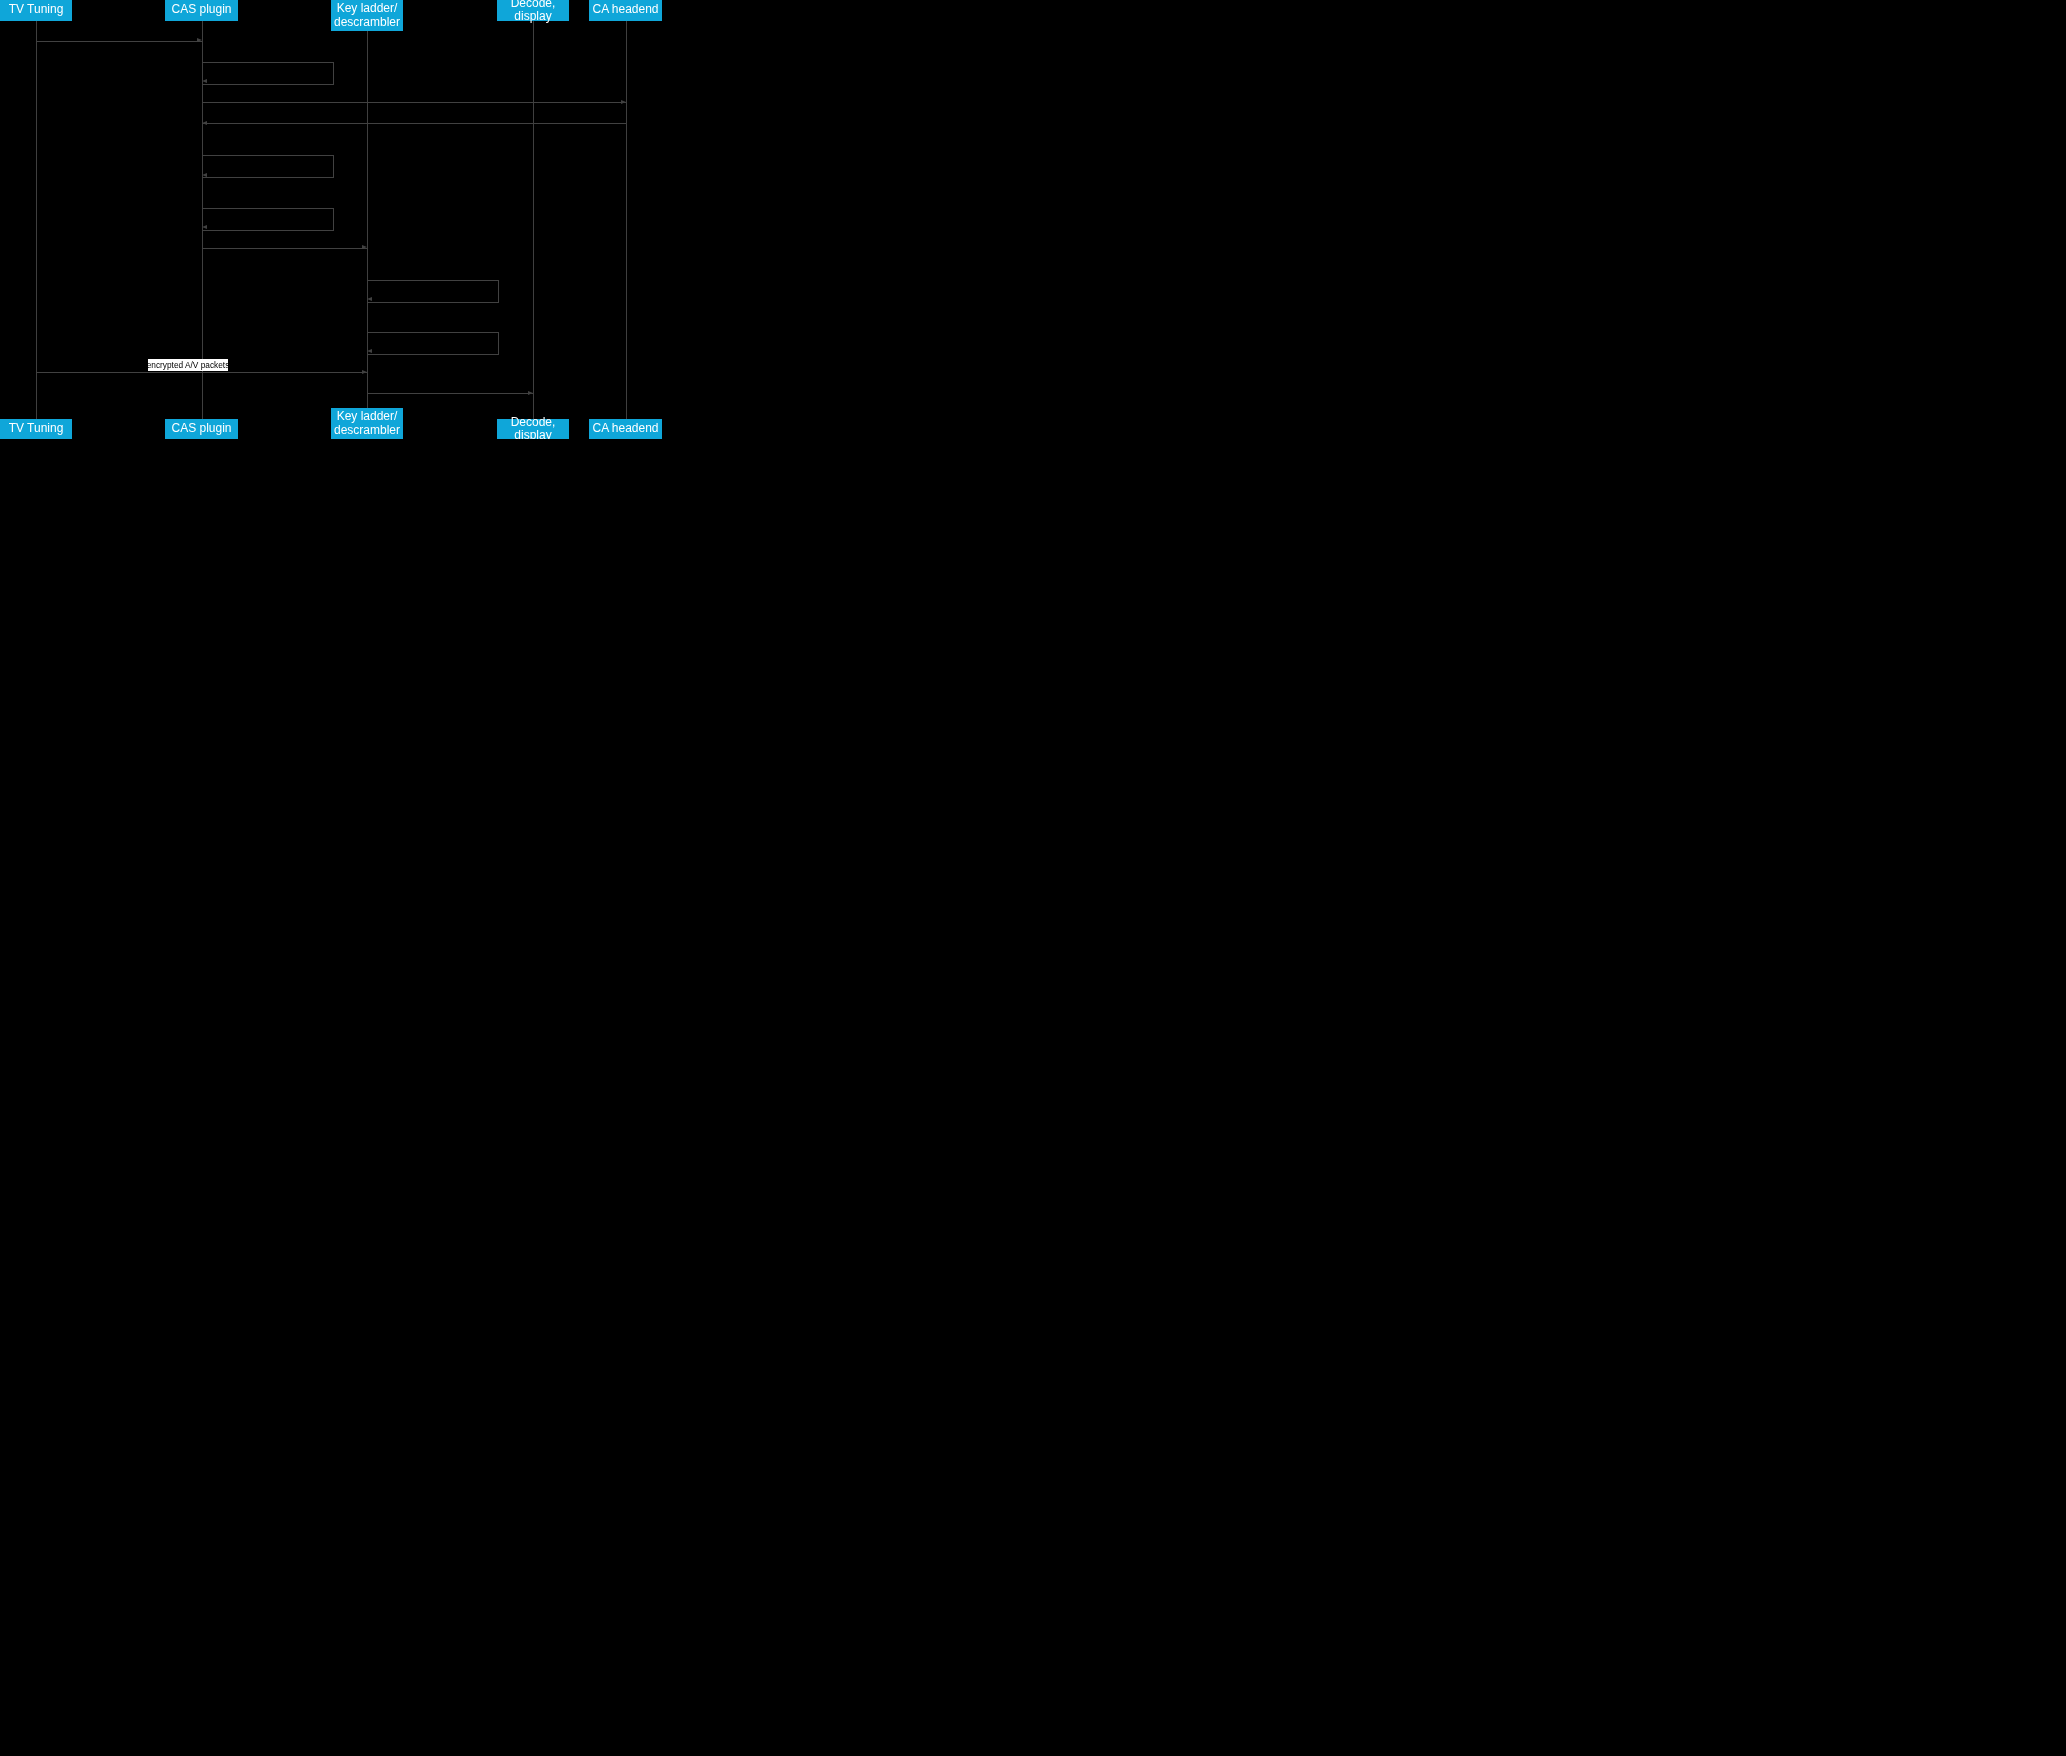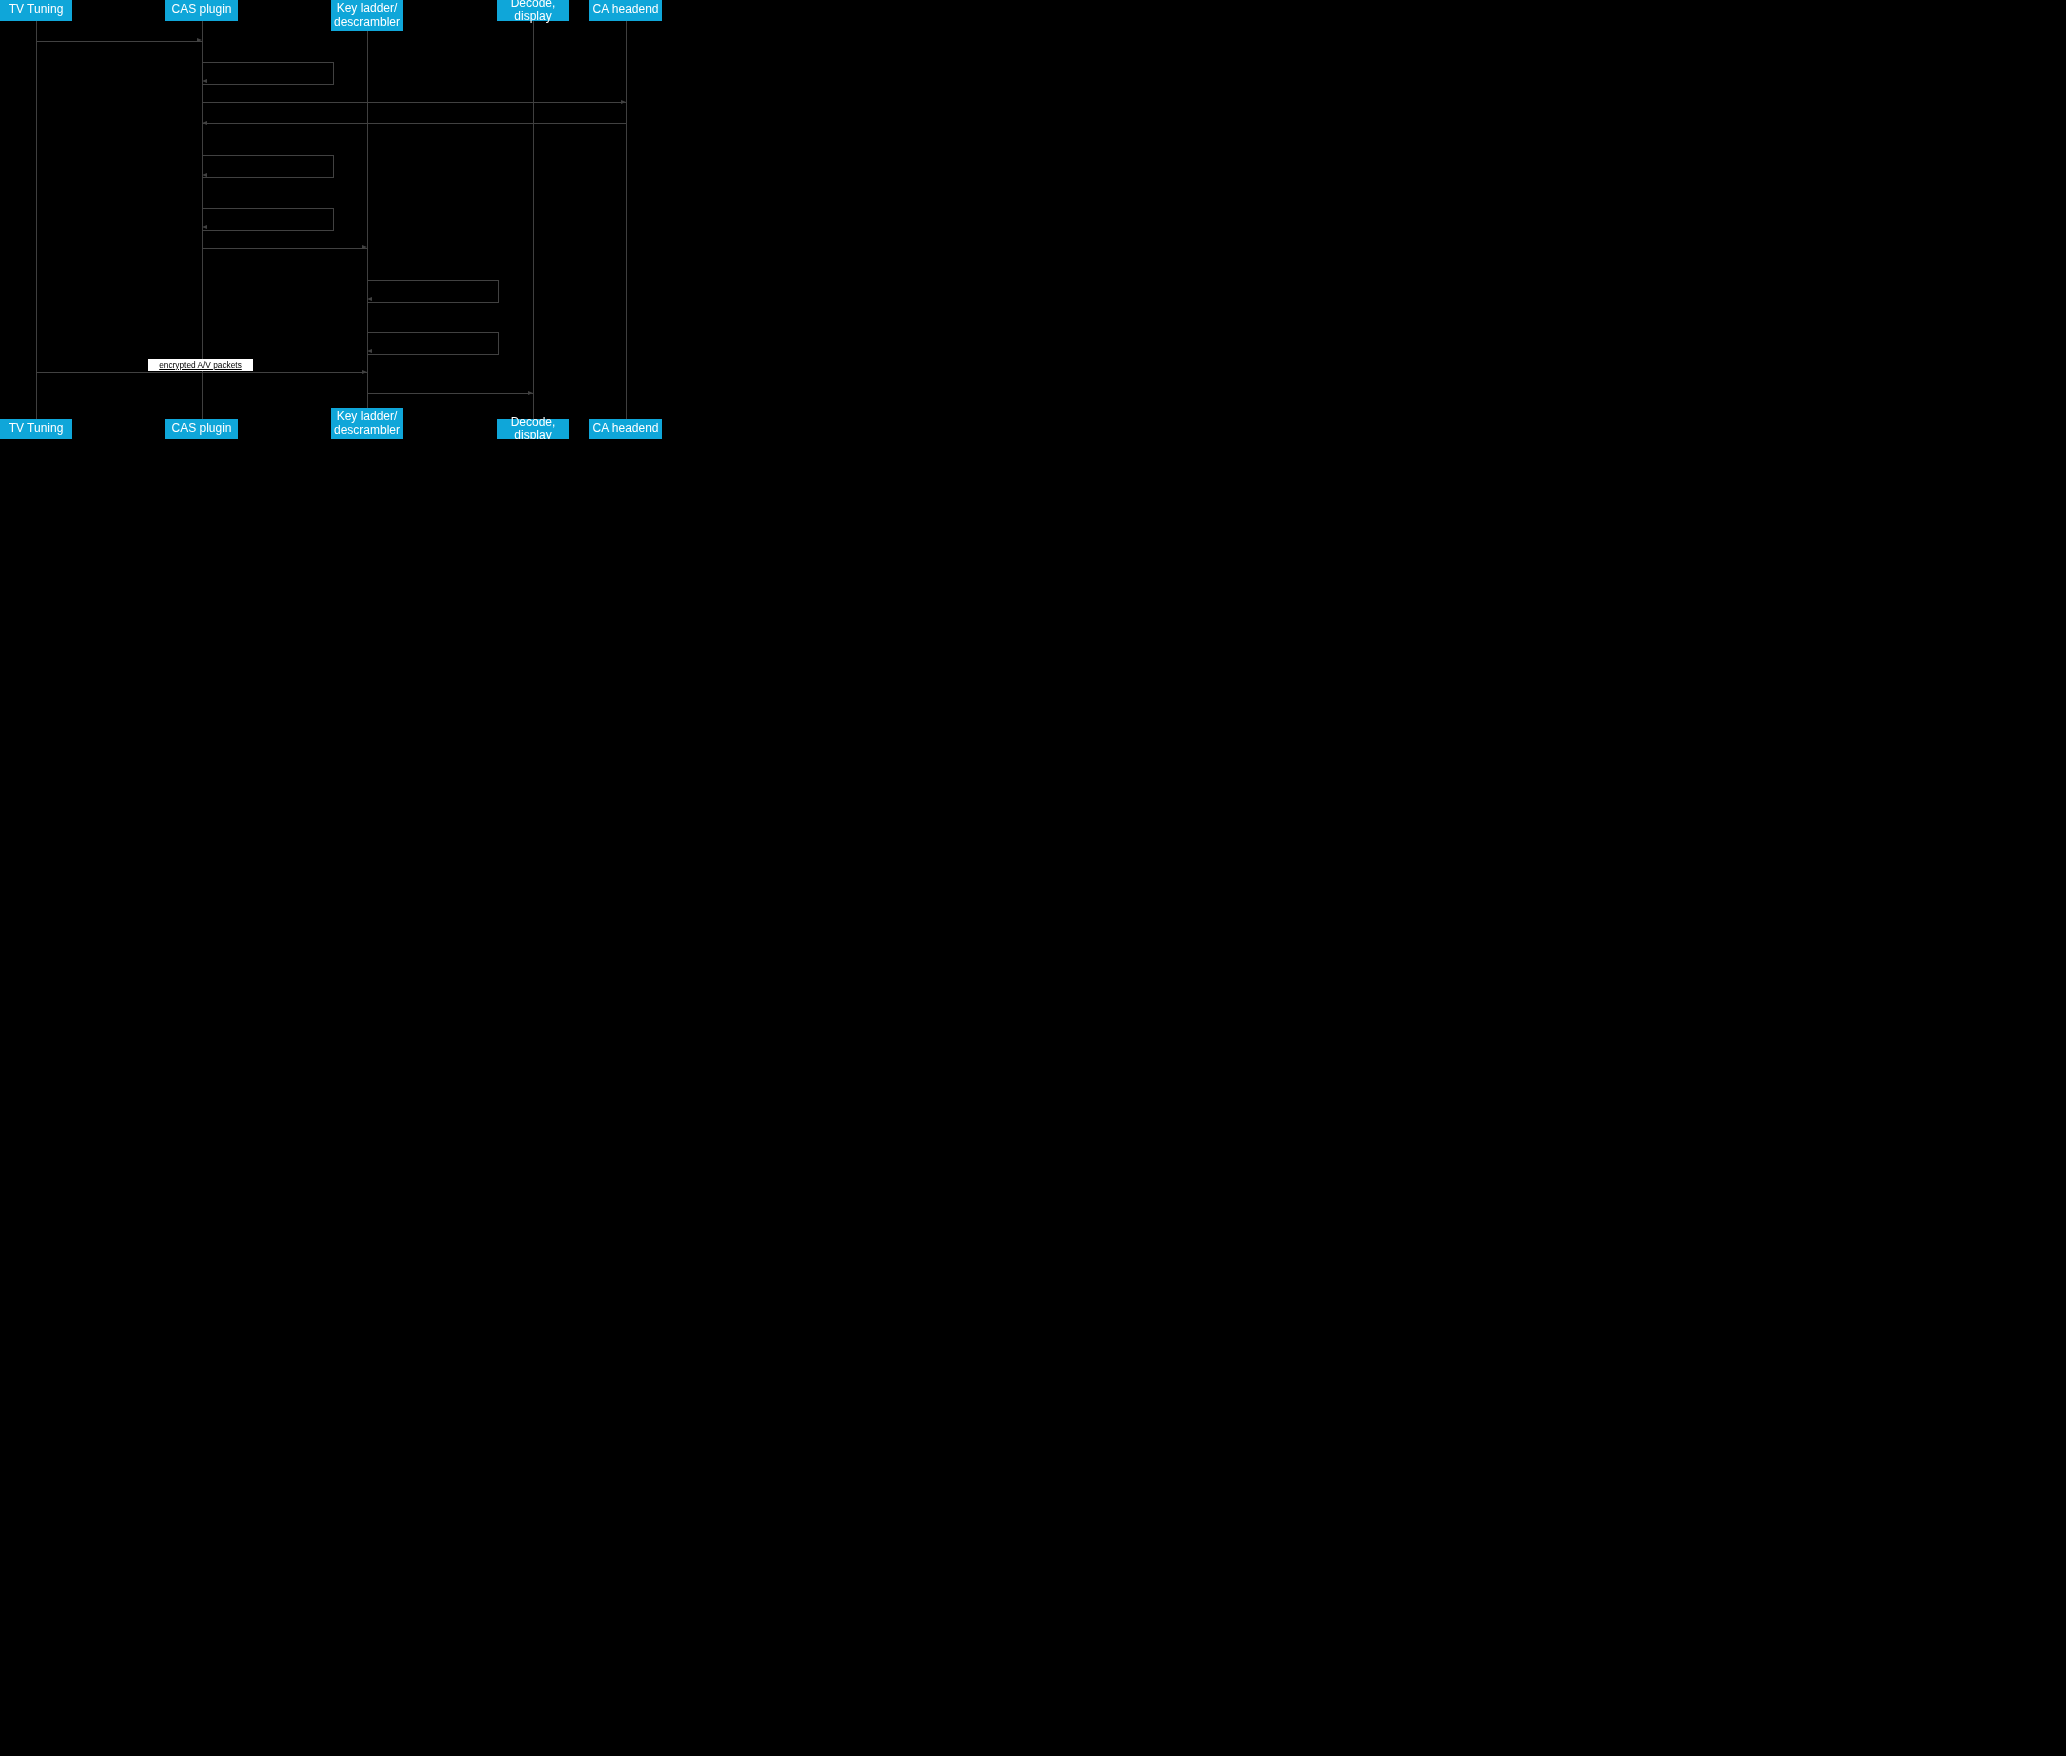--- a/index.html
+++ b/index.html
@@ -104,21 +104,21 @@
 
   <div class="msg-line" style="left:202px; top:248px; width:165px;"></div>
   <div class="head-right" style="left:362px; top:245px;"></div>
 
   <div class="self-loop" style="left:367px; top:280px; width:131px; height:20.7px;"></div>
   <div class="head-left" style="left:367px; top:297px;"></div>
 
   <div class="self-loop" style="left:367px; top:332px; width:131px; height:20.7px;"></div>
   <div class="head-left" style="left:367px; top:349px;"></div>
 
-  <div class="msg-label" style="left:148px; top:359px; width:105px; height:12px;text-decoration:underline;">encrypted A/V packets</div>
+  <div class="msg-label" style="left:148px; top:359px; width:80px; height:12px;">encrypted A/V packets</div>
   <div class="msg-line" style="left:36px; top:372px; width:331px;"></div>
   <div class="head-right" style="left:362px; top:370px;"></div>
 
   <div class="msg-line" style="left:367px; top:393px; width:166px;"></div>
   <div class="head-right" style="left:528px; top:391px;"></div>
 
   <div class="actor-box" style="left:0px; top:0px; width:72px; height:20.7px;">TV Tuning</div>
   <div class="actor-box" style="left:165px; top:0px; width:73px; height:20.7px;">CAS plugin</div>
   <div class="actor-box" style="left:331px; top:0px; width:72px; height:31px;">Key ladder/
 descrambler</div>

